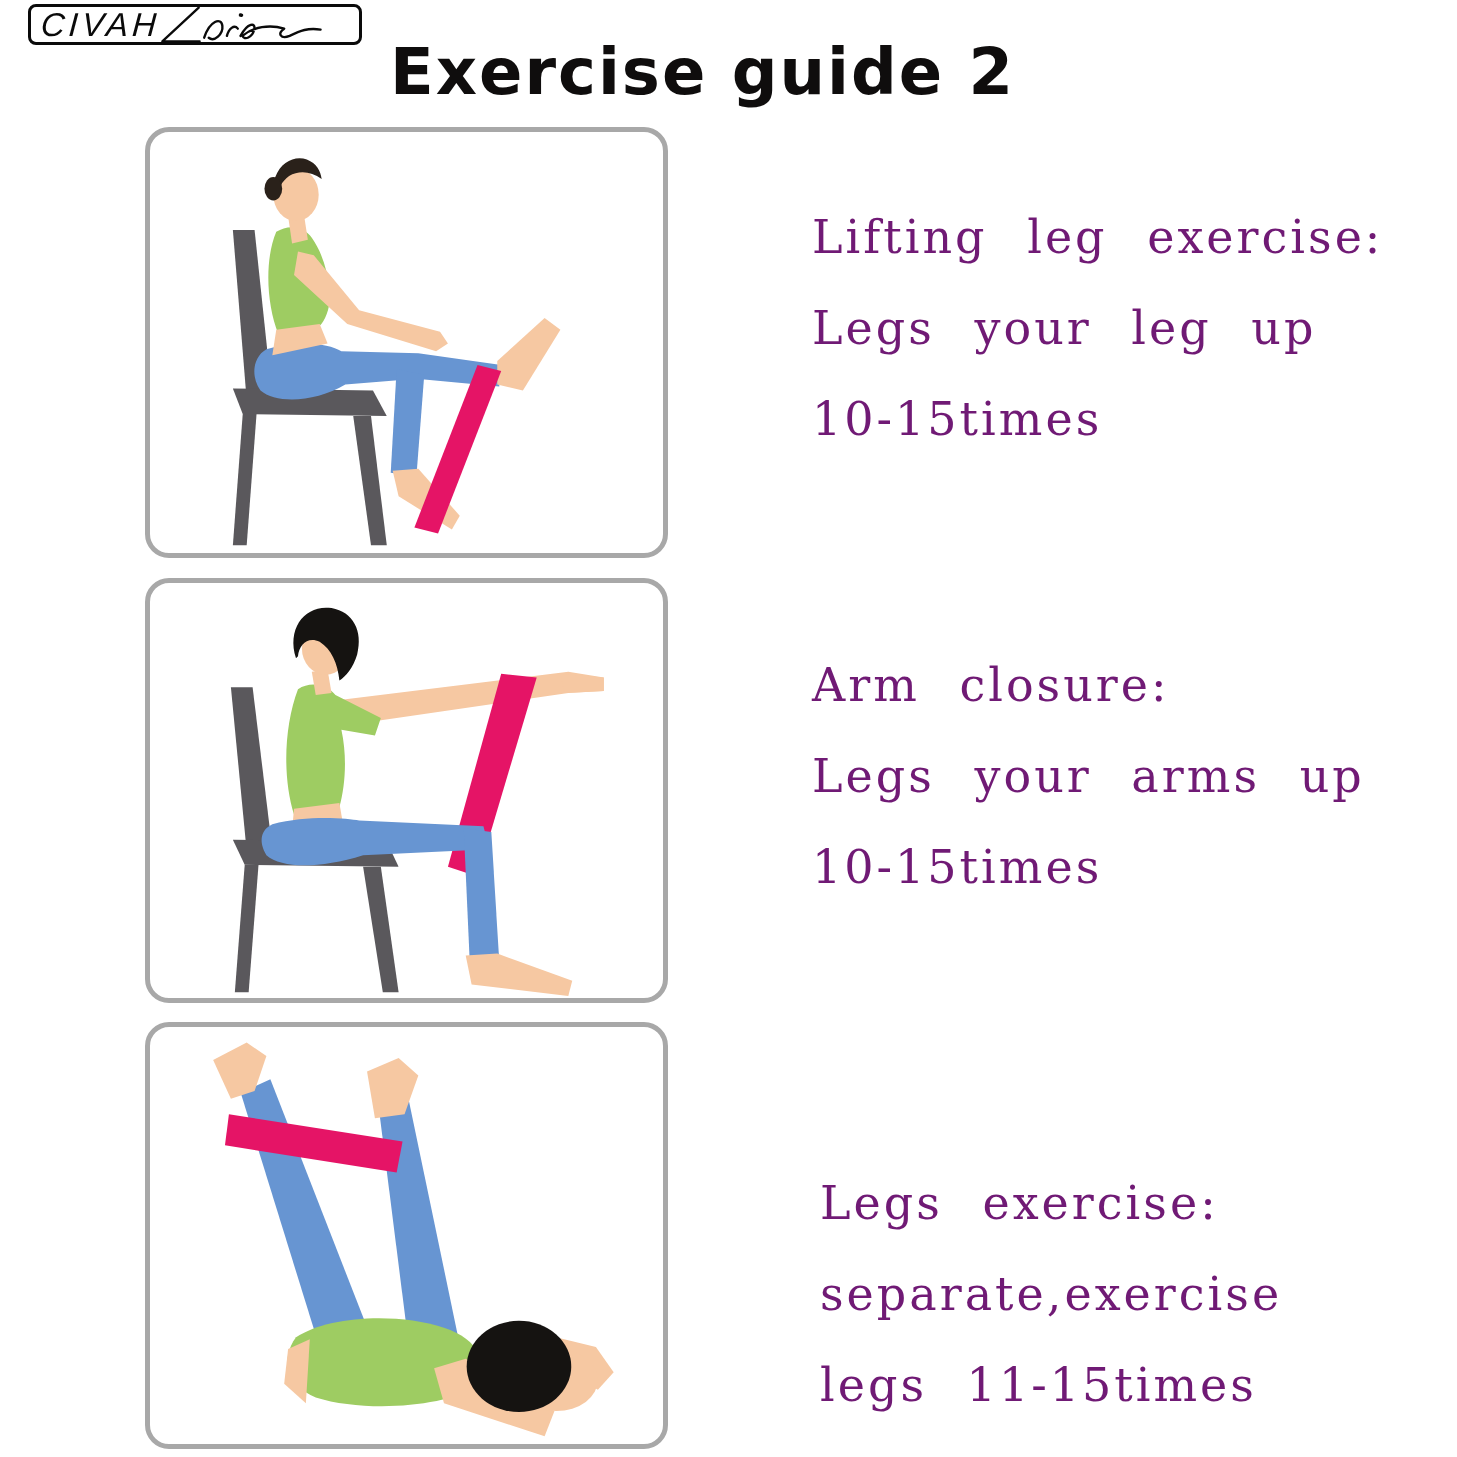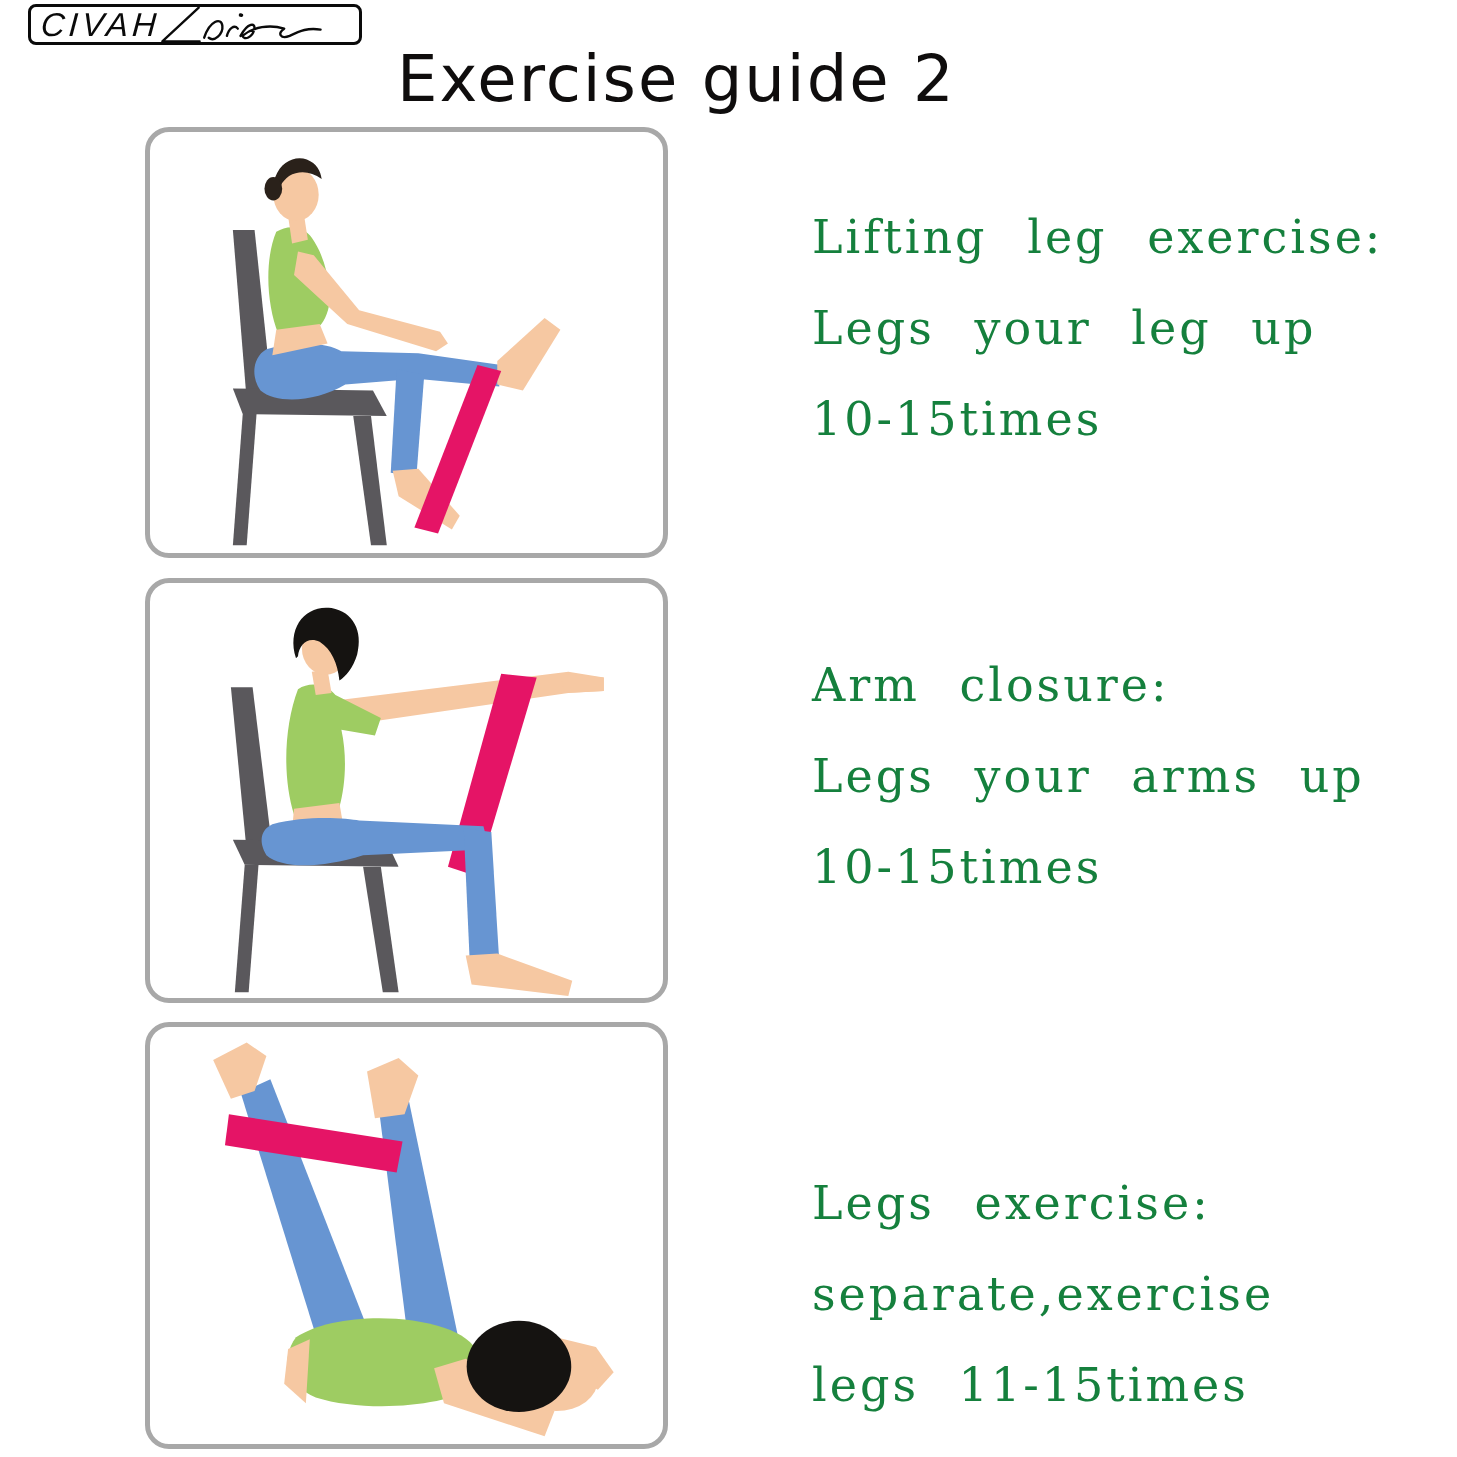--- a/index.html
+++ b/index.html
@@ -8,38 +8,38 @@
 
   
   .logo-box{position:absolute;left:28px;top:4px;width:334px;height:41px;
             border:3px solid #0a0a0a;border-radius:8px;box-sizing:border-box;
             display:flex;align-items:center;padding:0 6px 0 10px;background:#fff;}
   .brand{font-family:"Liberation Sans",sans-serif;font-style:italic;font-weight:400;
          font-size:33px;letter-spacing:4px;color:#0a0a0a;line-height:1;transform:skewX(-4deg);}
   .scribble{margin-left:-8px;flex:0 0 auto;}
 
   
-  .title{position:absolute;left:385px;top:30px;margin:12px;
-         font-family:"DejaVu Sans",sans-serif;font-weight:normal;font-size:64px;
+  .title{position:absolute;left:385px;top:30px;margin:5px;
+         font-family:"DejaVu Sans",sans-serif;font-weight:bold;font-size:64px;
          letter-spacing:2px;color:#0f0d0d;white-space:nowrap;}
 
   
   .panel{position:absolute;left:145px;width:523px;box-sizing:border-box;
          border:5px solid #a8a8a8;border-radius:24px;background:#ffffff;overflow:hidden;}
   .panel svg{display:block;width:100%;height:100%;}
   .p1{top:127px;height:431px;}
   .p2{top:578px;height:425px;}
   .p3{top:1022px;height:427px;}
 
   
-  .caption{position:absolute;left:812px;color:#15803d;
+  .caption{position:absolute;left:812px;color:#701a75;
            font-family:"DejaVu Serif",serif;font-size:46px;
            letter-spacing:3px;word-spacing:22px;}
   .cap-line{display:block;height:91px;line-height:91px;white-space:nowrap;}
-  .c1{top:192px;} .c2{top:640px;} .c3{top:1158px;}
+  .c1{top:192px;} .c2{top:640px;} .c3{top:1158px;margin-left:8px;}
 
   
   .chair{fill:#5a585c;} .skin{fill:#f6c8a2;} .green{fill:#9ecc62;}
   .blue{fill:#6795d2;} .band{fill:#e51466;} .hair{fill:#151311;} .hairbrown{fill:#2a211a;}
 </style>
 </head>
 <body>
 
 <div class="page">
 

